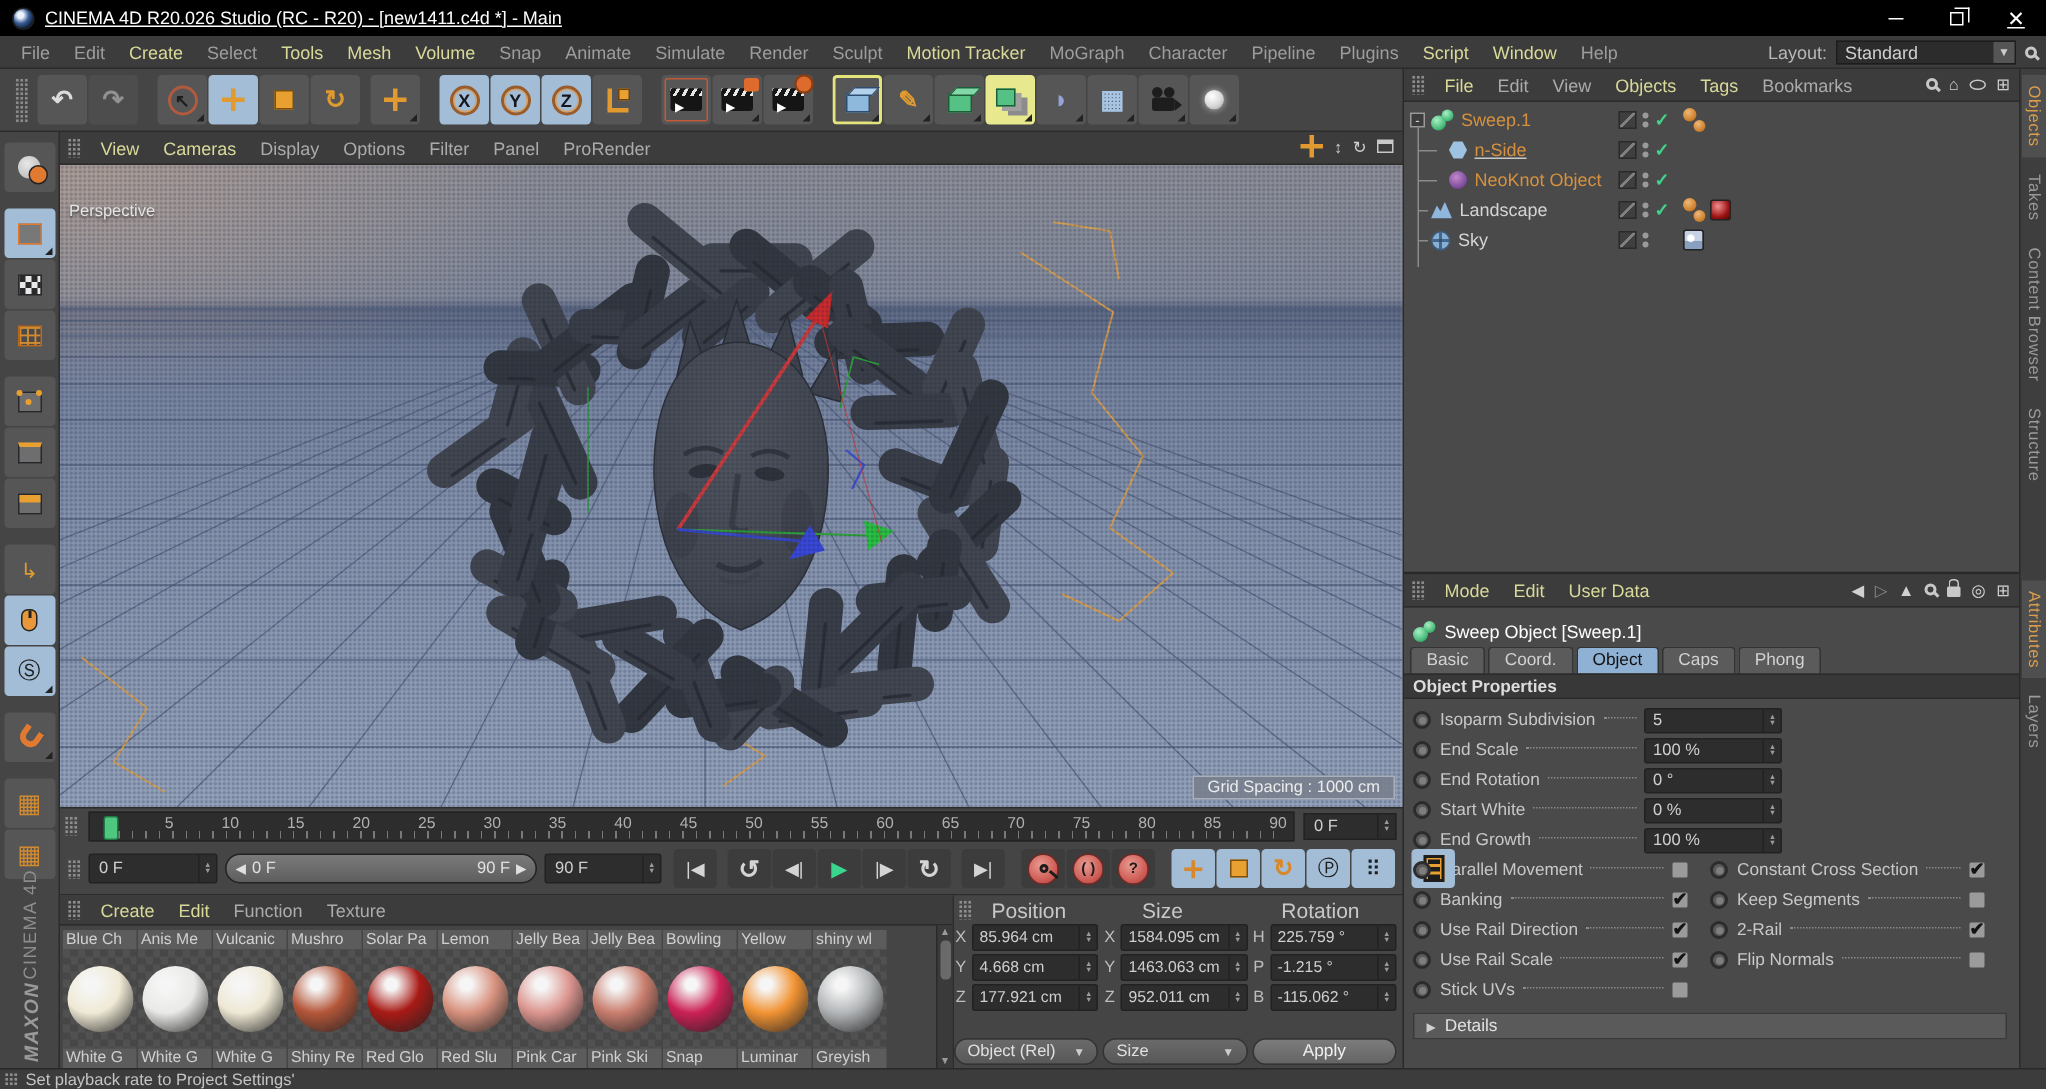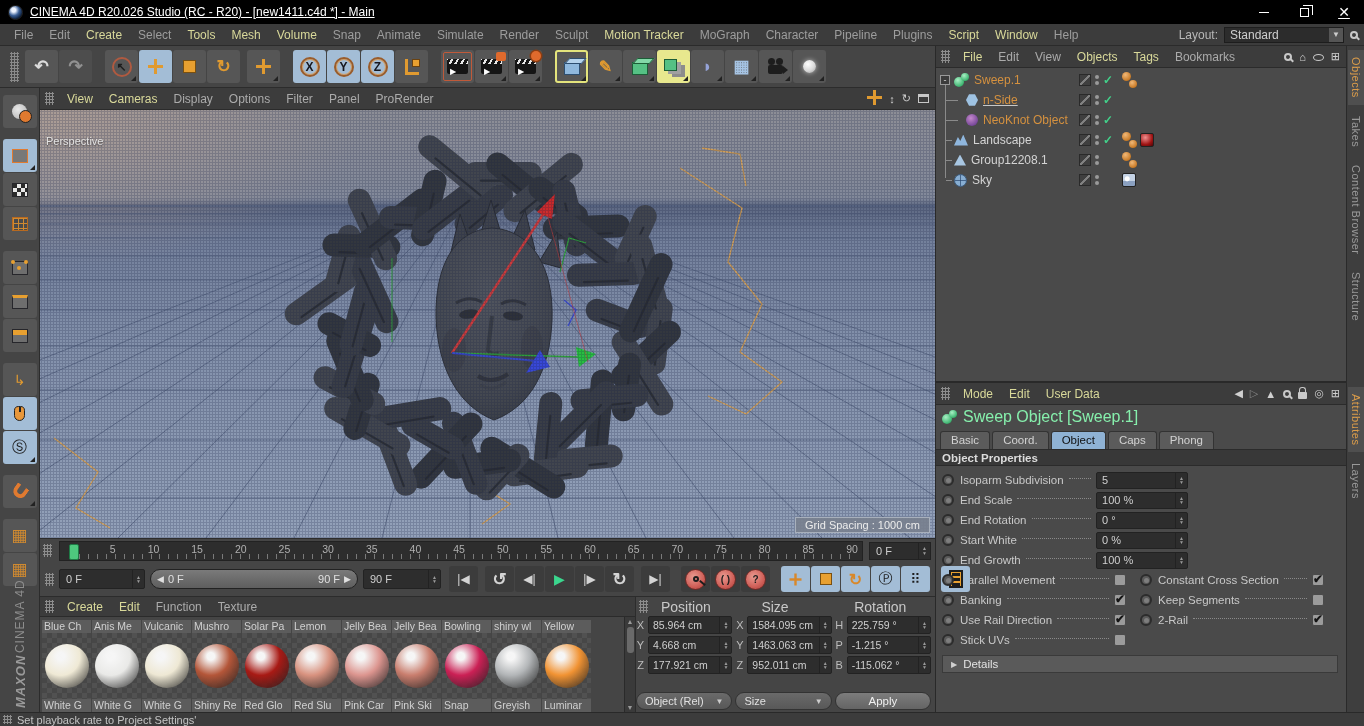--- a/index.html
+++ b/index.html
@@ -193,21 +193,21 @@
   .ti-sweep::after { content:''; position:absolute; right:0; top:0; width:8px; height:8px; border-radius:50%; background:radial-gradient(circle at 38% 32%, #a8f0c4, #44b876 65%, #1a6a3c); }
   .ti-nside { width:12px; height:12px; background:#9ec2e2; clip-path:polygon(25% 3%, 75% 3%, 100% 50%, 75% 97%, 25% 97%, 0 50%); }
   .ti-knot { width:12px; height:12px; border-radius:50%; background:radial-gradient(circle at 40% 35%, #c488cc, #7a4a9a 68%, #46245e); }
   .ti-land { width:14px; height:11px; background:#8fb6dd; clip-path:polygon(0 100%, 28% 22%, 45% 58%, 66% 0, 100% 100%); }
   .ti-group { width:12px; height:11px; background:#a8c6e2; clip-path:polygon(50% 0, 100% 100%, 0 100%); }
   .ti-sky { width:13px; height:13px; border-radius:50%; background:#88aed2; border:1px solid #3c5c7e;
     background-image:linear-gradient(transparent 42%, rgba(40,70,110,.7) 42% 55%, transparent 55%), linear-gradient(90deg, transparent 42%, rgba(40,70,110,.7) 42% 55%, transparent 55%); }
 
   
   .attrs { flex:1; display:flex; flex-direction:column; min-height:0; }
-  .attr-title { height:23px; display:flex; align-items:center; gap:6px; padding-left:6px; color:#86efac; font-size:16px; }
+  .attr-title { height:23px; display:flex; align-items:flex-end; gap:6px; padding-left:6px; color:#ffffff; font-size:12px; }
   .attr-tabs { height:21px; display:flex; gap:2px; padding-left:4px; align-items:flex-end; }
   .atab { padding:2px 10px 3px; background:#5b5b5b; border:1px solid #333; border-bottom:none; border-radius:3px 3px 0 0; color:#d2d2d2; font-size:11.5px; }
   .atab.active { background:#8fb2d4; color:#111; }
   .section-bar { height:17px; background:#383838; border-top:1px solid #2b2b2b; border-bottom:1px solid #2b2b2b; color:#dcdcdc; font-size:11.5px; padding-left:6px; display:flex; align-items:center; font-weight:bold; }
   .attr-body { flex:1; padding:4px 8px 0 6px; overflow:hidden; }
   .attr-row { height:20px; display:flex; align-items:center; }
   .anim-dot { width:12px; height:12px; border-radius:50%; background:#5a5a5a; border:2px solid #2c2c2c; position:relative; margin-right:6px; flex:0 0 auto; }
   .anim-dot::after { content:''; position:absolute; inset:1.5px; border-radius:50%; background:#7e7e7e; }
   .attr-label { color:#c8c8c8; font-size:11.5px; white-space:nowrap; }
   .leader { flex:1; border-bottom:1.5px dotted #8a8a8a; margin:0 5px 4px 5px; min-width:6px; }
@@ -777,32 +777,32 @@
                     <div class="mat-name">Pink Ski</div>
                   </div>
                   <div class="mat-tile">
                     <div class="mat-name">Bowling</div>
                     <div class="mat-ballbox">
                       <div class="mat-ball" style="background: radial-gradient(circle at 36% 28%, rgba(255, 255, 255, 0.95) 0px, rgba(255, 255, 255, 0.95) 9%, rgb(203, 32, 85) 45%, rgba(0, 0, 0, 0.55) 100%);"></div>
                     </div>
                     <div class="mat-name">Snap</div>
                   </div>
                   <div class="mat-tile">
+                    <div class="mat-name">Yellow</div>
+                    <div class="mat-ballbox">
+                      <div class="mat-ball" style="background: radial-gradient(circle at 36% 28%, rgba(255, 255, 255, 0.95) 0px, rgba(255, 255, 255, 0.95) 9%, rgb(241, 147, 51) 45%, rgba(0, 0, 0, 0.55) 100%);"></div>
+                    </div>
+                    <div class="mat-name">Luminar</div>
+                  </div>
+                  <div class="mat-tile">
                     <div class="mat-name">shiny wl</div>
                     <div class="mat-ballbox">
                       <div class="mat-ball" style="background: radial-gradient(circle at 36% 28%, rgba(255, 255, 255, 0.95) 0px, rgba(255, 255, 255, 0.95) 9%, rgb(179, 182, 184) 45%, rgba(0, 0, 0, 0.55) 100%);"></div>
                     </div>
                     <div class="mat-name">Greyish</div>
-                  </div>
-                  <div class="mat-tile">
-                    <div class="mat-name">Yellow</div>
-                    <div class="mat-ballbox">
-                      <div class="mat-ball" style="background: radial-gradient(circle at 36% 28%, rgba(255, 255, 255, 0.95) 0px, rgba(255, 255, 255, 0.95) 9%, rgb(241, 147, 51) 45%, rgba(0, 0, 0, 0.55) 100%);"></div>
-                    </div>
-                    <div class="mat-name">Luminar</div>
                   </div>
                 </div>
               <div class="mat-scroll">
                 <span>▲</span>
                 <span class="mat-thumb"></span>
                 <span class="dn">▼</span>
               </div>
             </div>
           </div>
 
@@ -1007,36 +1007,20 @@
                 </span>
                 <span class="obj-check">✓</span>
               </span>
               <span class="obj-tags">
                 <span class="tag-dots"></span>
                 <span class="tag-mat red"></span>
               </span>
             </div>
             <div class="obj-row" style="padding-left: 18px;">
               <span class="branch" style="left: 10px; width: 6px;"></span>
-              <span class="obj-icon ti-group"></span>
-              <span class="obj-label white">Group12208.1</span>
-              <span class="obj-states">
-                <span class="vis-box"></span>
-                <span class="vis-dots">
-                  <i></i>
-                  <i></i>
-                </span>
-                <span class="obj-check"></span>
-              </span>
-              <span class="obj-tags">
-                <span class="tag-dots"></span>
-              </span>
-            </div>
-            <div class="obj-row" style="padding-left: 18px;">
-              <span class="branch" style="left: 10px; width: 6px;"></span>
               <span class="obj-icon ti-sky"></span>
               <span class="obj-label white">Sky</span>
               <span class="obj-states">
                 <span class="vis-box"></span>
                 <span class="vis-dots">
                   <i></i>
                   <i></i>
                 </span>
                 <span class="obj-check"></span>
               </span>
@@ -1178,20 +1162,34 @@
               <div class="half">
                 <span class="anim-dot" style="margin-right: 6px;"></span>
                 <span class="attr-label">2-Rail</span>
                 <span class="leader"></span>
                 <span class="cb checked"></span>
               </div>
             </div>
             <div class="attr-row">
               <div class="half">
                 <span class="anim-dot" style="margin-right: 6px;"></span>
+                <span class="attr-label">Use Rail Scale</span>
+                <span class="leader"></span>
+                <span class="cb checked"></span>
+              </div>
+              <div class="half">
+                <span class="anim-dot" style="margin-right: 6px;"></span>
+                <span class="attr-label">Flip Normals</span>
+                <span class="leader"></span>
+                <span class="cb"></span>
+              </div>
+            </div>
+            <div class="attr-row">
+              <div class="half">
+                <span class="anim-dot" style="margin-right: 6px;"></span>
                 <span class="attr-label">Stick UVs</span>
                 <span class="leader"></span>
                 <span class="cb"></span>
               </div>
               <div class="half" style="visibility: hidden;"></div>
             </div>
             <div class="details-bar">
               <span class="tri">▶</span>
               <span>Details</span>
             </div>

